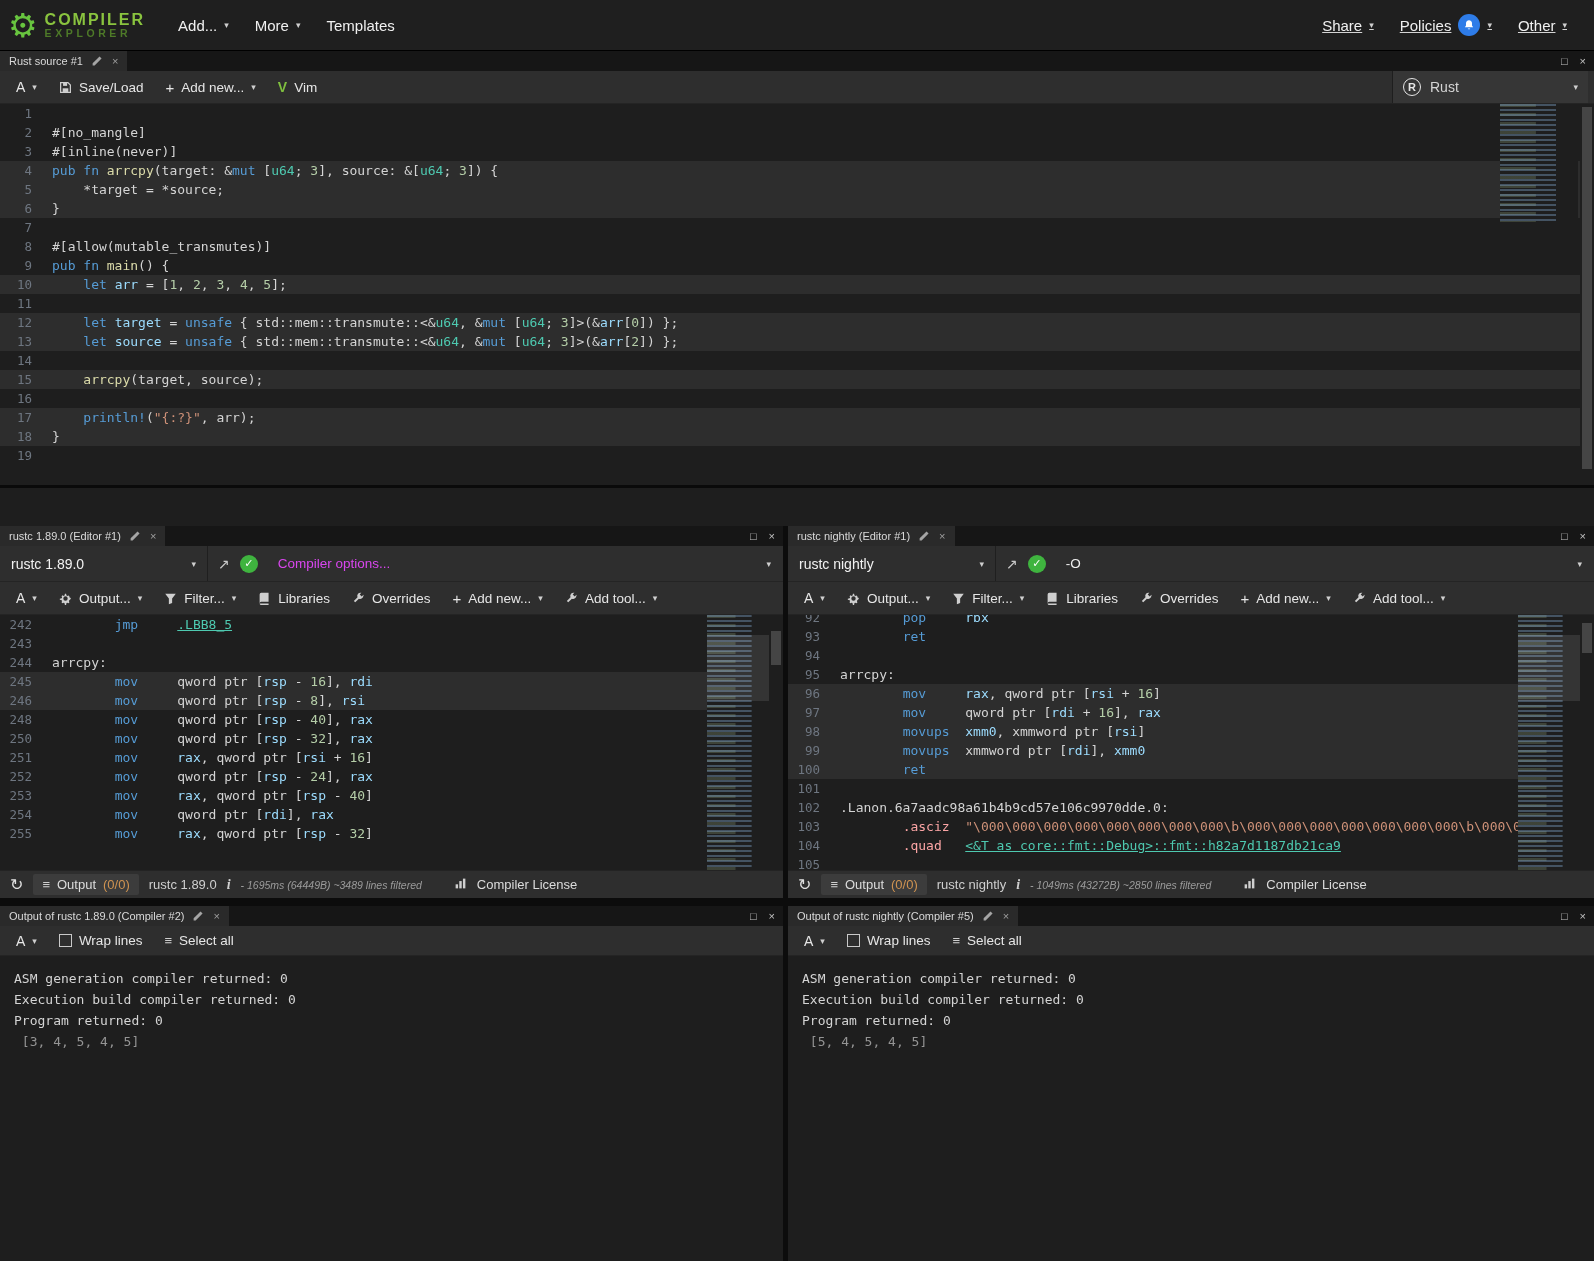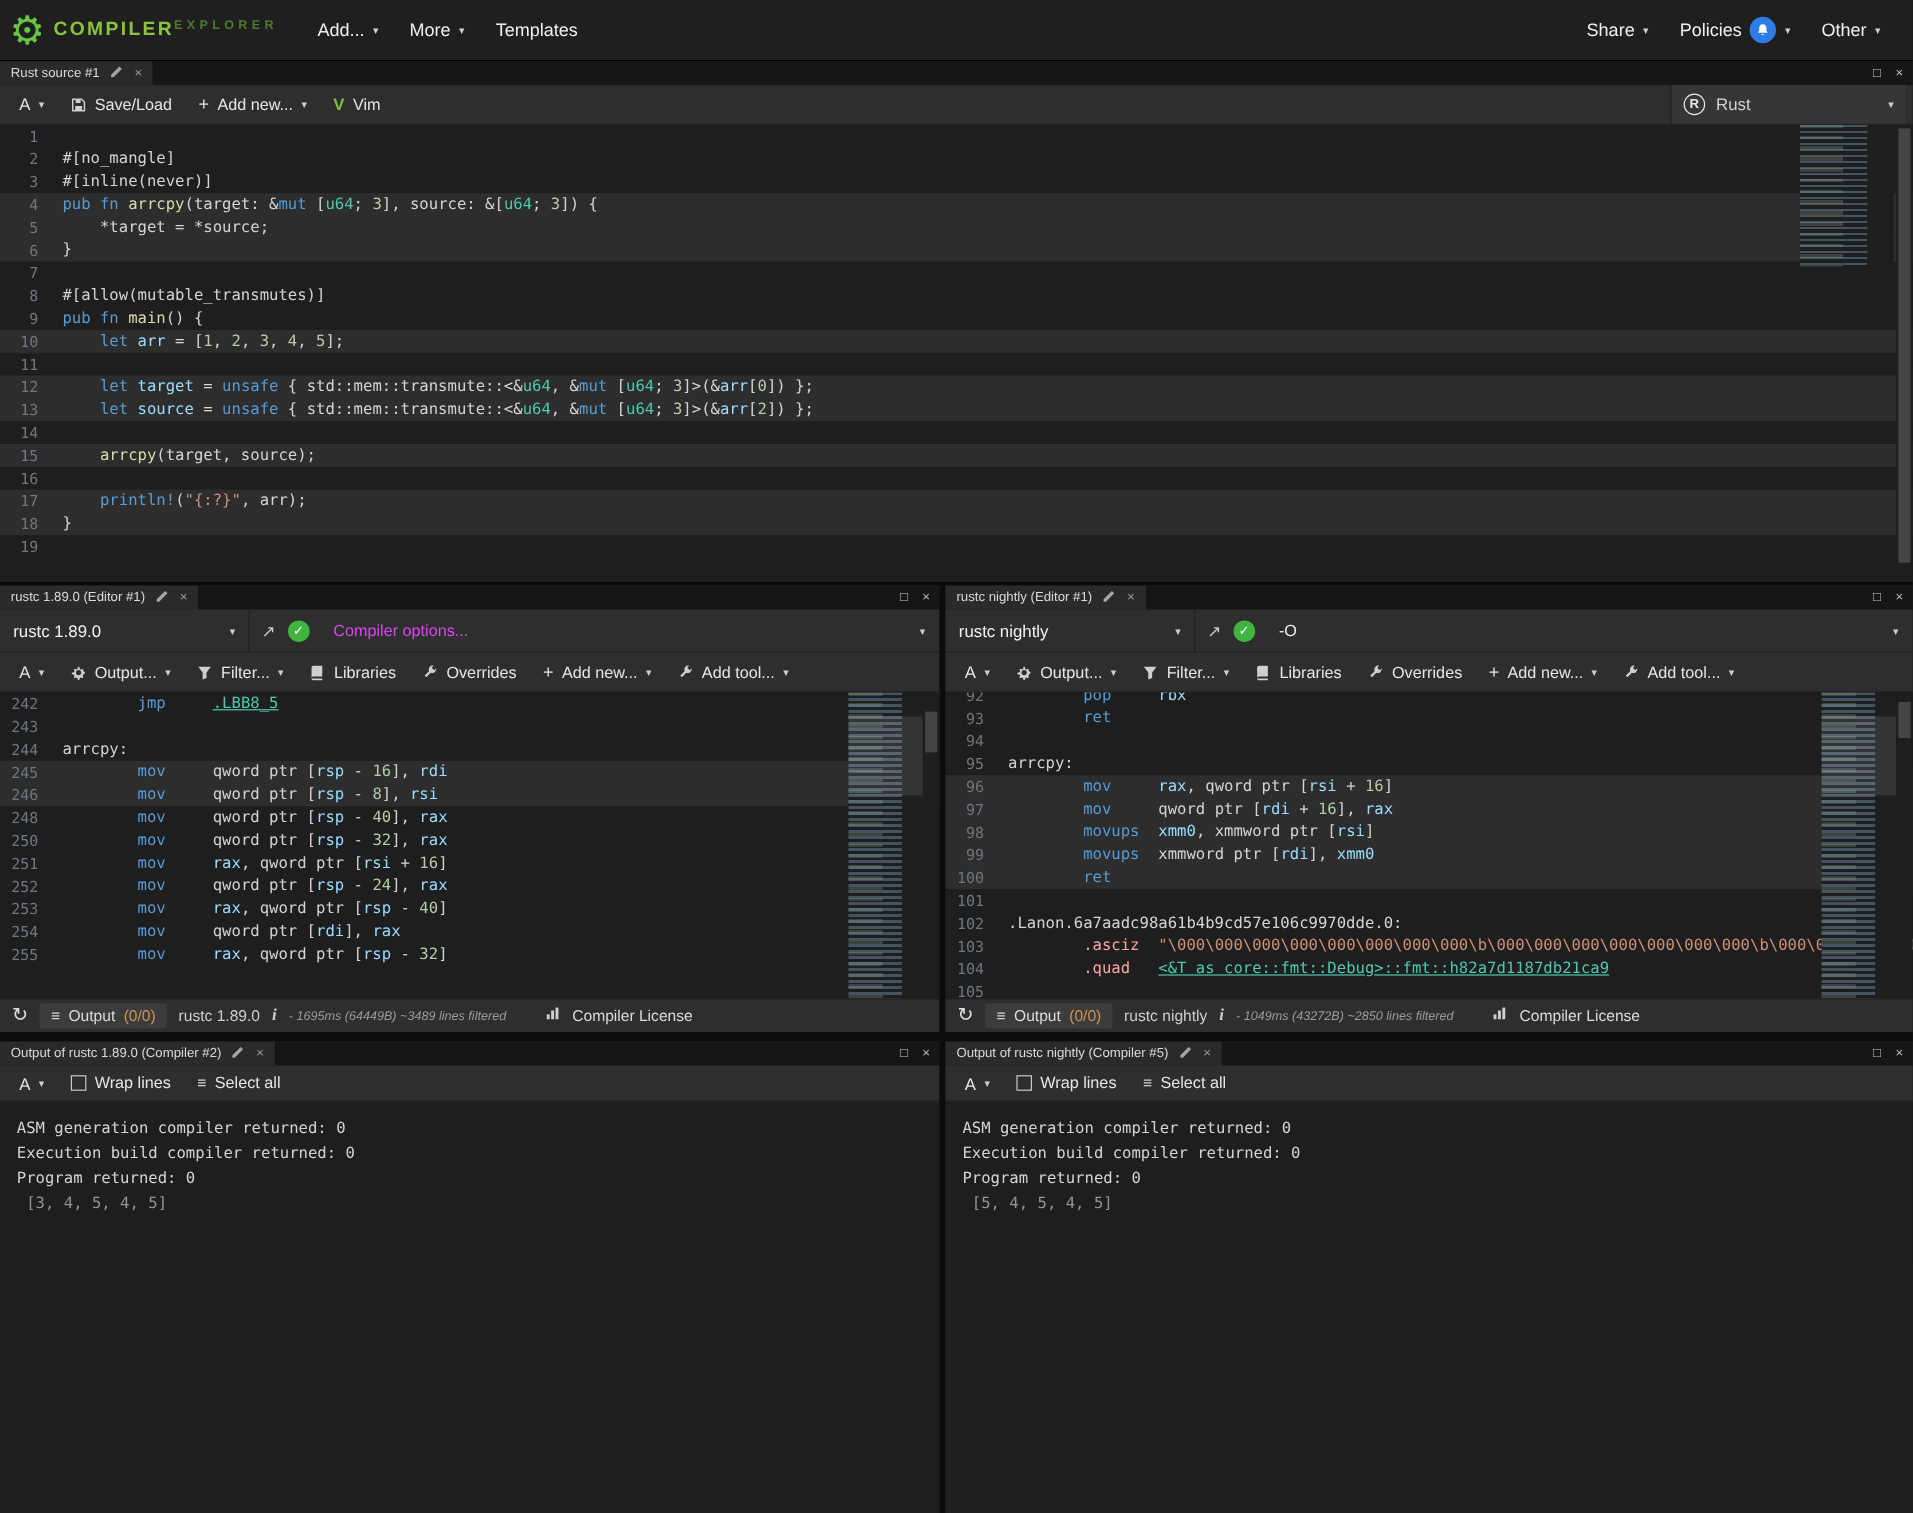--- a/index.html
+++ b/index.html
@@ -5,40 +5,40 @@
   * { box-sizing: border-box; margin: 0; padding: 0; }
   html,body { width:1594px; height:1261px; overflow:hidden; }
   body { background:#1e1e1e; color:#d4d4d4; font-family:"Liberation Sans",sans-serif; font-size:13px; }
   .app { display:flex; flex-direction:column; width:100%; height:100%; }
 
   
   .navbar { flex:0 0 50px; background:#1f1f1f; border-bottom:1px solid #000;
             display:flex; align-items:center; padding:0 14px 0 8px; }
   .brand { display:flex; align-items:center; gap:7px; margin-right:20px; cursor:pointer; }
   .gear-logo { font-size:33px; line-height:1; color:#68c53f; }
-  .brand-text { display:flex; line-height:1.08; }
+  .brand-text { display:flex; flex-direction:column; line-height:1.08; }
   .b1 { color:#8ac43f; font-weight:bold; font-size:16px; letter-spacing:2px; }
   .b2 { color:#4e7a28; font-weight:bold; font-size:10.5px; letter-spacing:3.6px; }
   .nav-item { color:#f0f0f0; font-size:15px; padding:0 13px; display:flex; align-items:center; gap:7px; cursor:pointer; height:50px; }
   .caret { font-size:9px; color:#cfcfcf; }
-  .nav-right { margin-left:auto; display:flex; align-items:flex-start; }
+  .nav-right { margin-left:auto; display:flex; align-items:flex-start;text-decoration:underline; }
   .bell { width:22px; height:22px; border-radius:50%; background:#2e7ce8; display:inline-flex; align-items:center; justify-content:center; }
 
   
   .panel { display:flex; flex-direction:column; min-width:0; min-height:0; background:#1e1e1e; }
   .gl-header { flex:0 0 20px; background:#161616; display:flex; align-items:center; justify-content:space-between; padding-right:8px; }
   .gl-tab { height:20px; background:#2a2a2a; display:flex; align-items:center; gap:8px; padding:0 9px; font-size:11px; color:#dadada; cursor:pointer; }
   .tab-ico { color:#9f9f9f; font-size:11px; cursor:pointer; line-height:1; }
   .gl-controls { display:flex; gap:12px; color:#c3c3c3; font-size:11px; }
   .gl-controls span { cursor:pointer; }
 
   .hsplit { flex:0 0 3px; background:#0a0a0a; }
   .hsplit.big { flex:0 0 8px; background:#0c0c0c; }
   .row { display:flex; min-height:0; }
-  .compilers-row { flex:0 0 372px; }
+  .compilers-row { flex:0 0 372px;margin-top:38px; }
   .outputs-row { flex:1; }
   .col-left { flex:0 0 783px; }
   .col-right { flex:1; }
   .vsplit { flex:0 0 5px; background:#0c0c0c; }
 
   
   .toolbar { flex:0 0 33px; background:#2e2e2e; border-bottom:1px solid #242424;
              display:flex; align-items:center; padding:0 6px; gap:2px; }
   .tb-btn { display:inline-flex; align-items:center; gap:7px; background:transparent; border:none;
             color:#e6e6e6; font-size:13.5px; font-family:inherit; padding:5px 10px; cursor:pointer; white-space:nowrap; }

